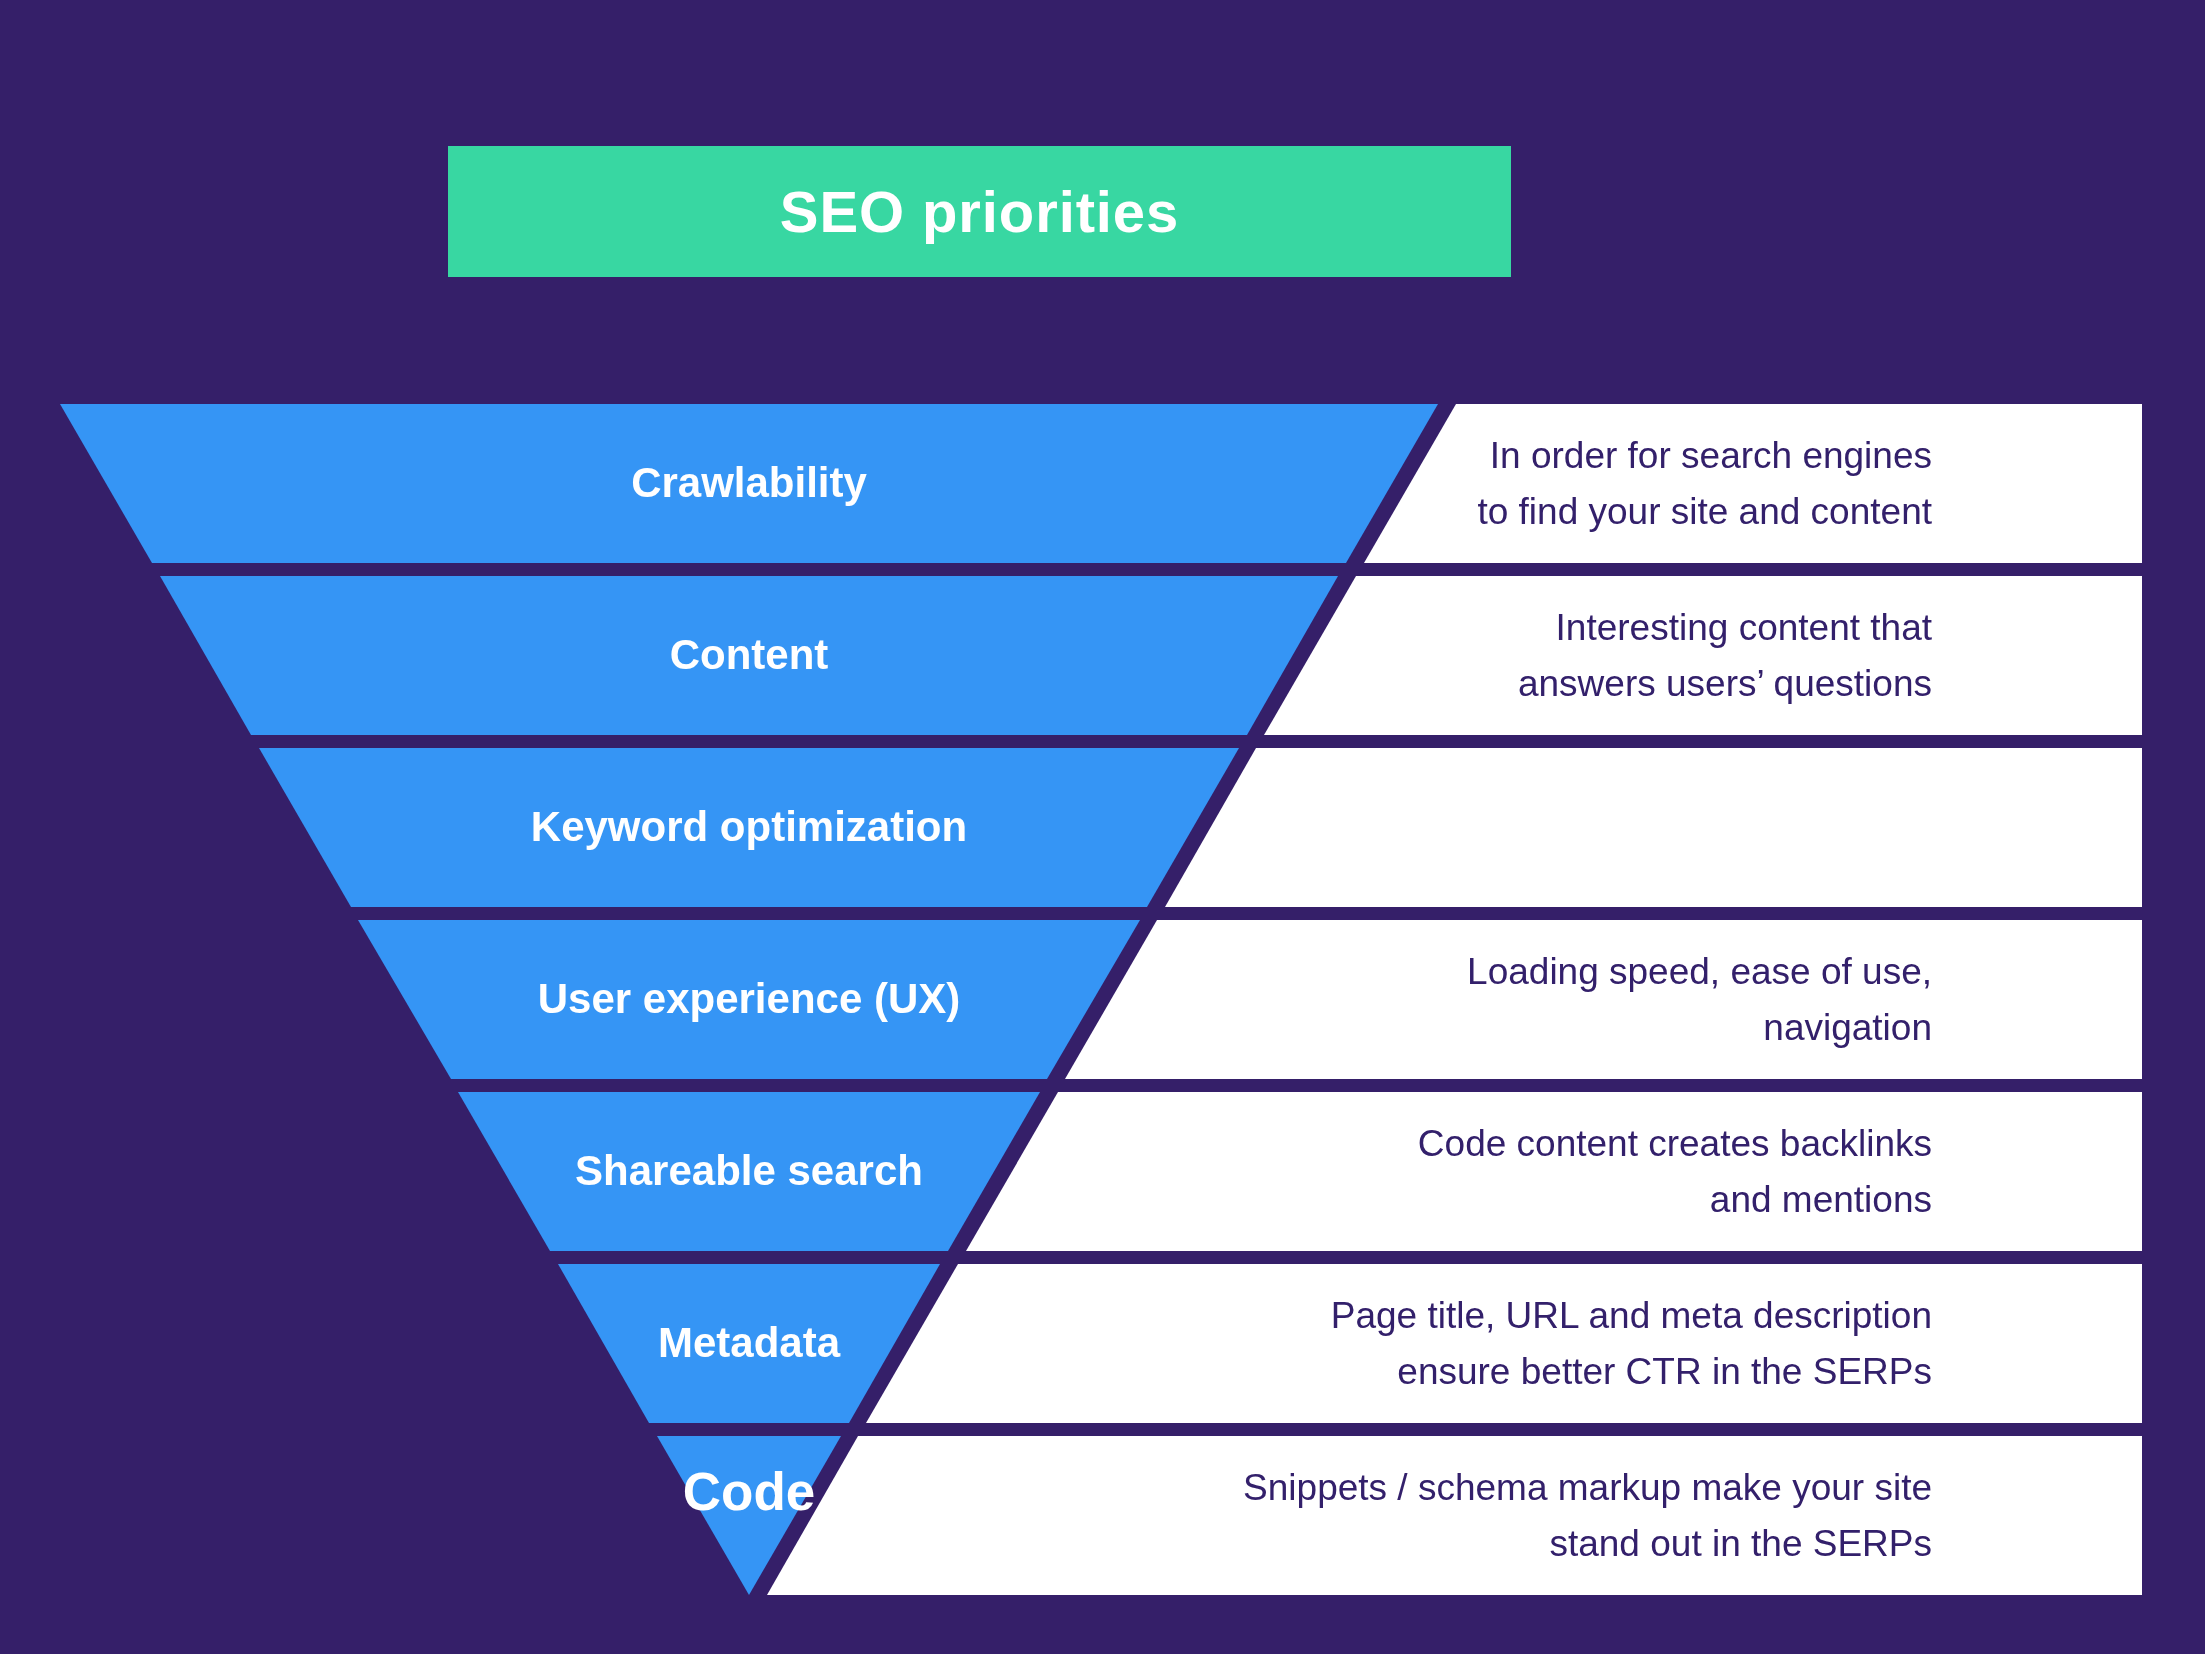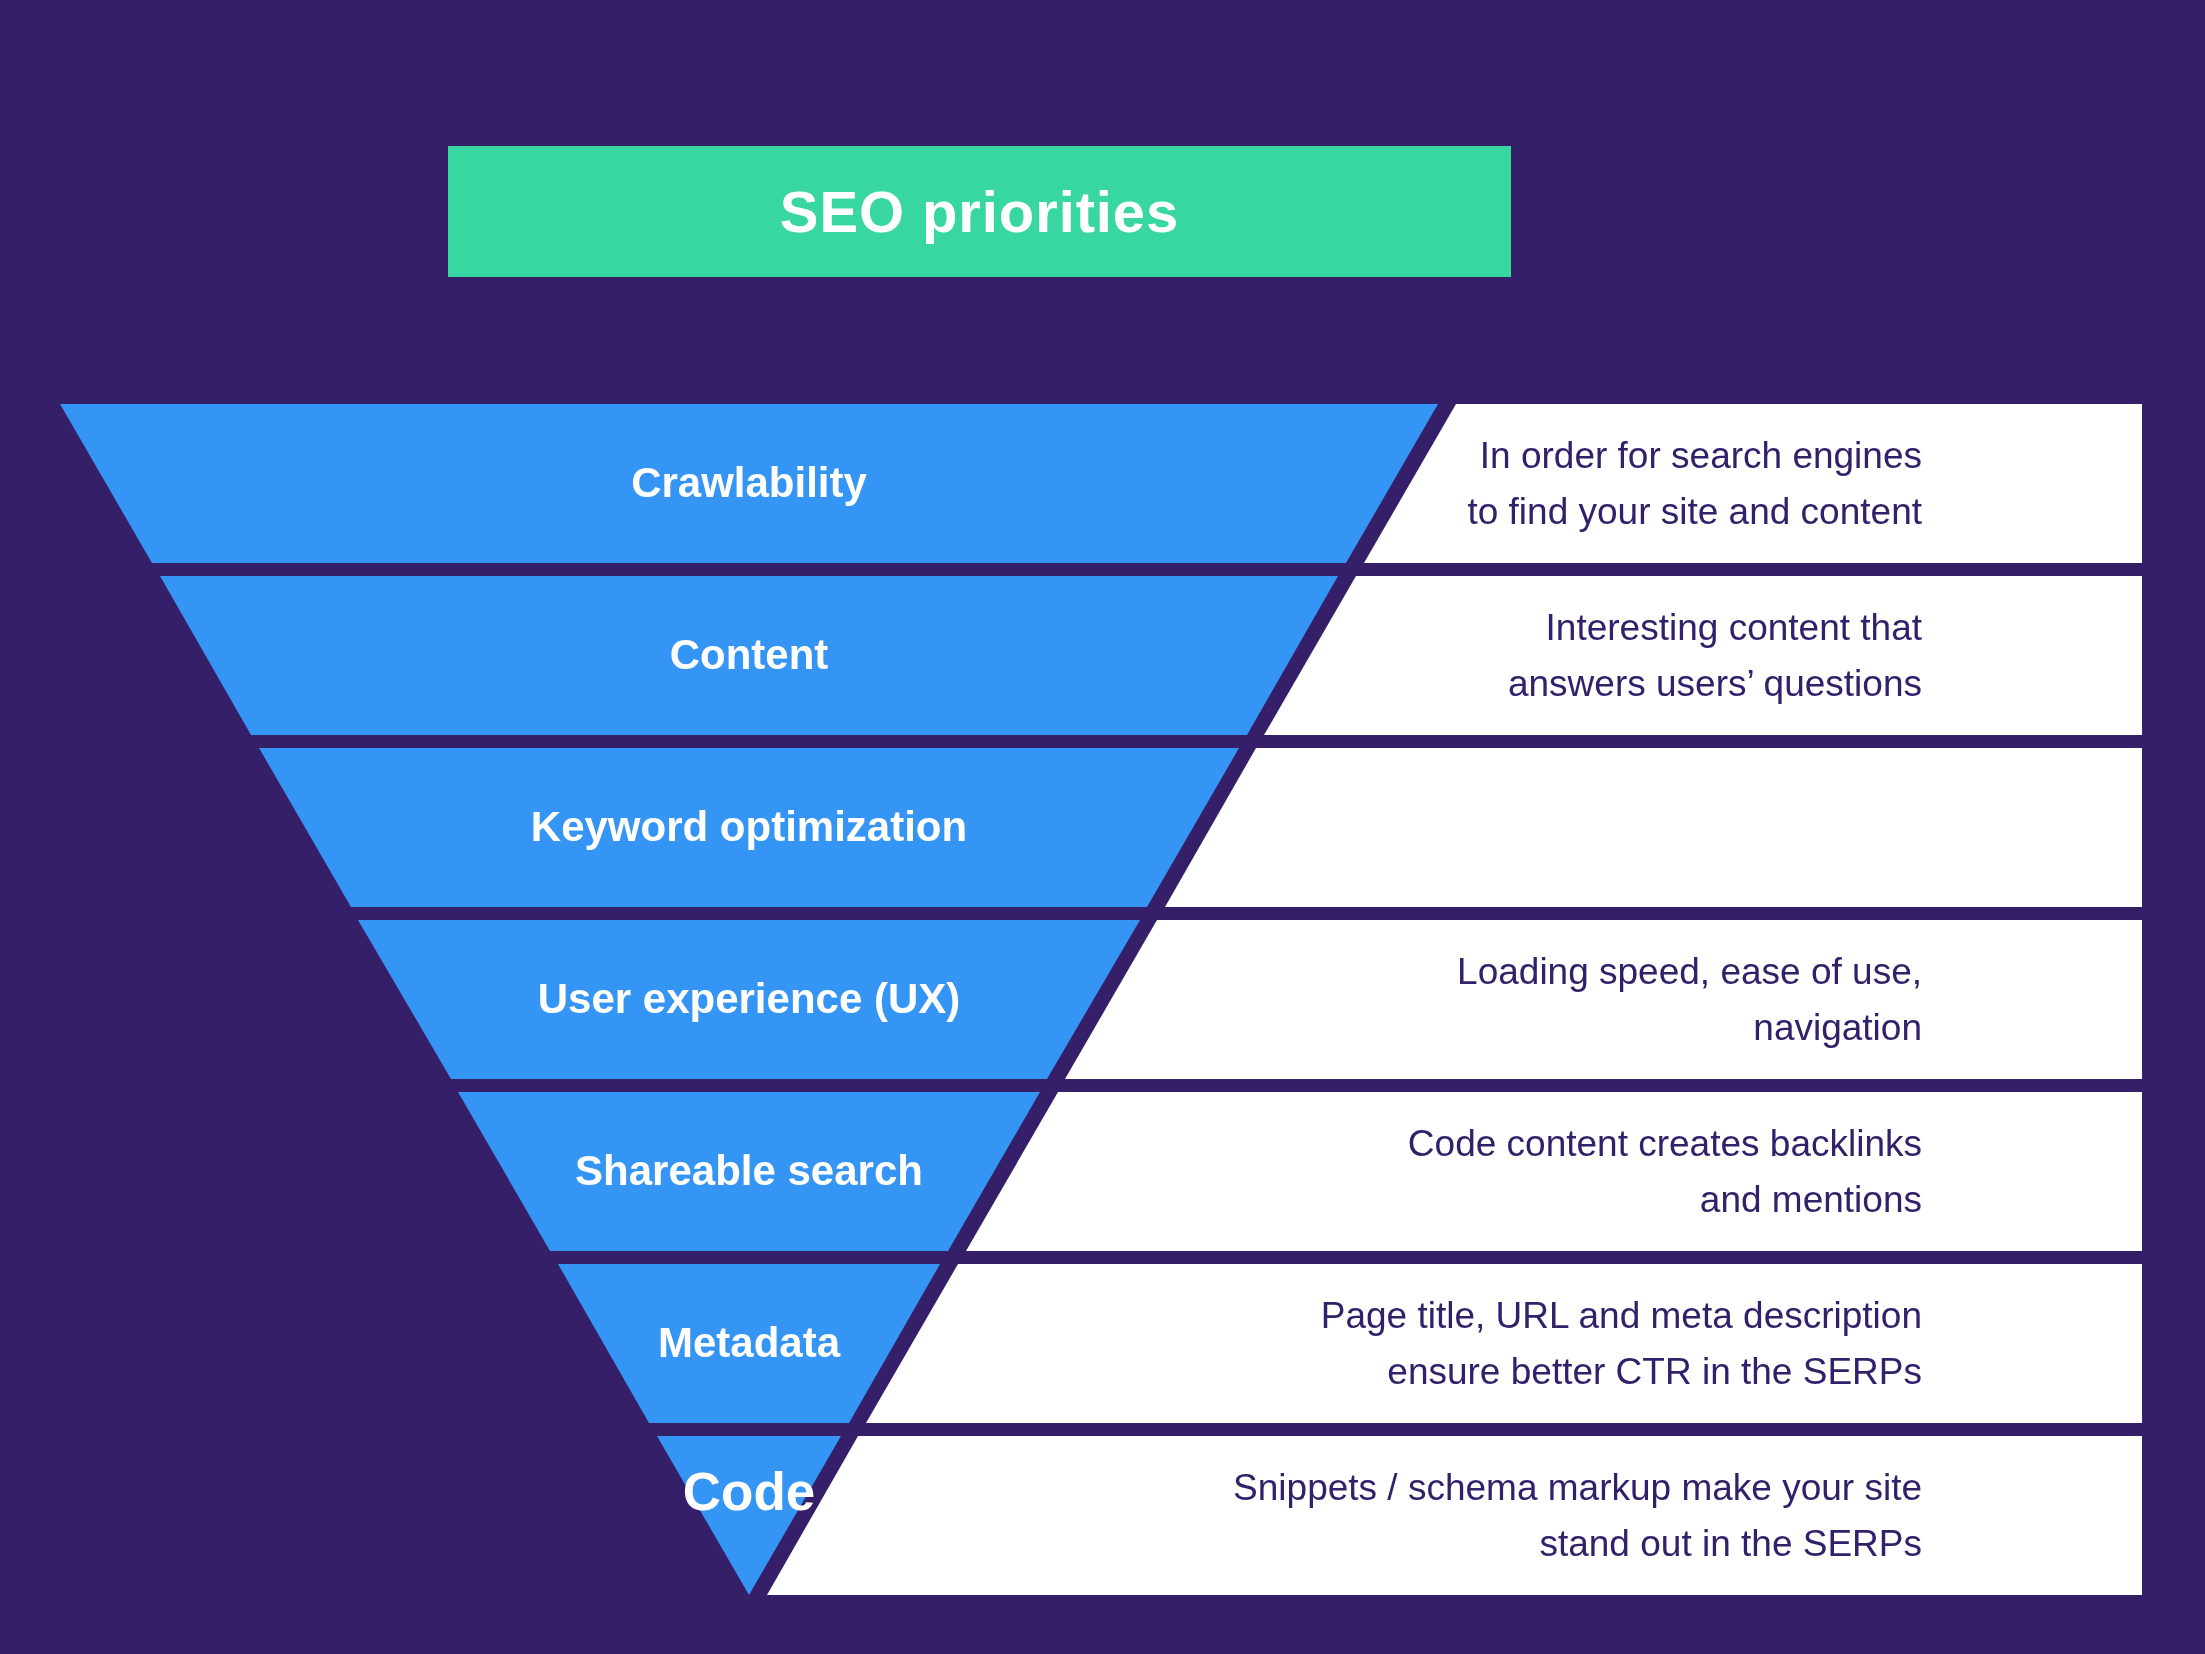--- a/index.html
+++ b/index.html
@@ -55,21 +55,21 @@
     transform:translate(-50%,-50%);
     color:var(--label-text);
     font-size:42px;
     font-weight:bold;
     white-space:nowrap;
     text-align:center;
   }
   .row-code .label{ top:55px; font-size:53px; }
   .desc{
     position:absolute;
-    right:104px; top:50%;
+    right:94px; top:50%;
     transform:translateY(-50%);
     text-align:right;
     color:var(--description-text);
     font-size:37px;
     line-height:56px;
     white-space:pre-line;
   }
   
   .r1{top:404px} .r2{top:576px} .r3{top:748px} .r4{top:920px}
   .r5{top:1092px} .r6{top:1264px} .r7{top:1436px}

